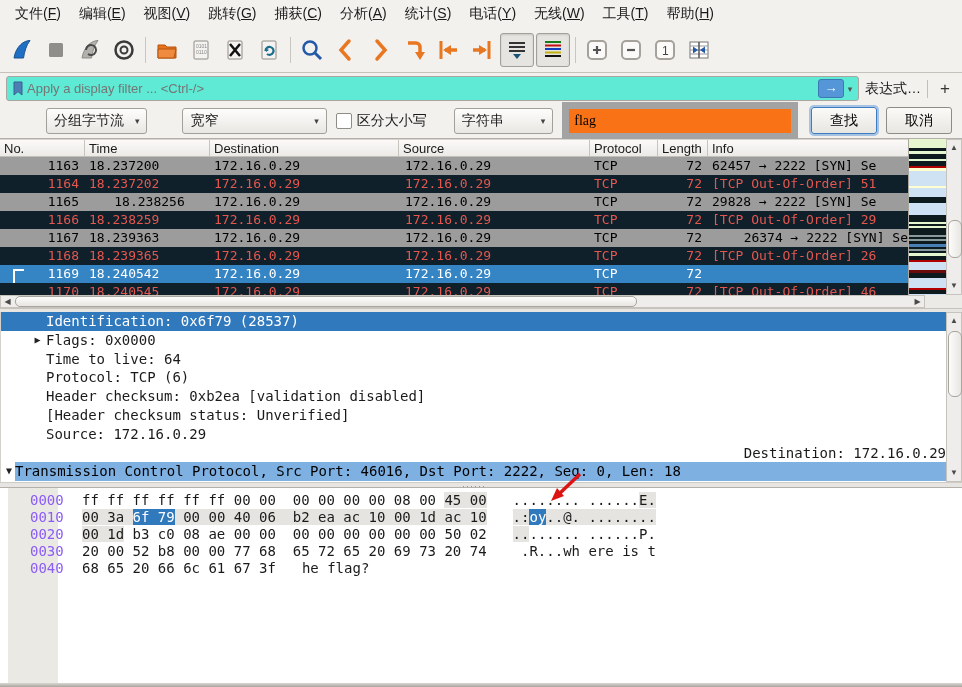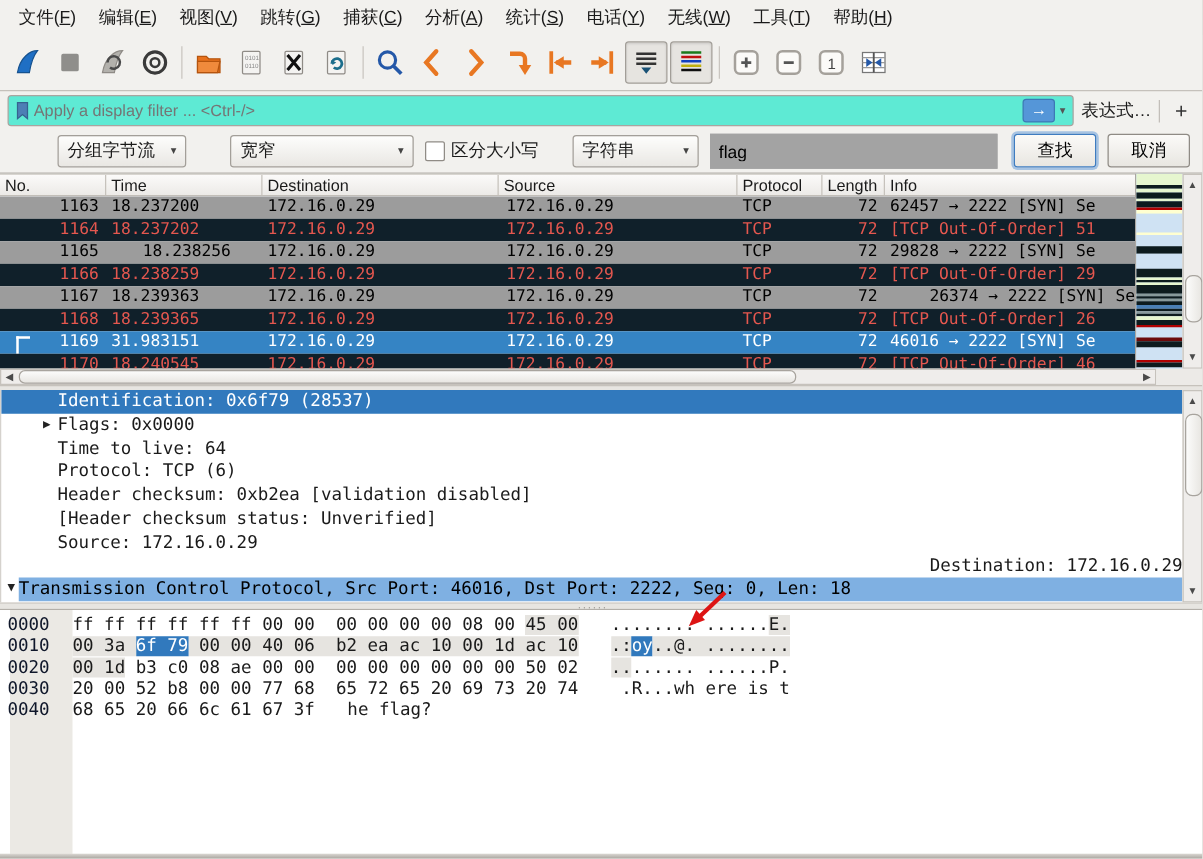--- a/index.html
+++ b/index.html
@@ -30,22 +30,22 @@
   .plusbtn{font-size:17px;padding:0 6px;color:#333;}
   
   .findbar{position:absolute;left:0;top:103px;width:962px;height:36px;display:flex;align-items:center;
            padding:0 10px 0 46px;box-sizing:border-box;gap:9px;border-bottom:1px solid #b3afa9;}
   .combo{height:26px;box-sizing:border-box;border:1px solid #a39f99;border-radius:3px;
          background:linear-gradient(#fdfdfc,#e9e7e3);display:flex;align-items:center;justify-content:space-between;
          padding:0 7px;font-size:14px;white-space:nowrap;}
   .combo .caret{font-size:9px;color:#444;margin-left:8px;}
   .cbwrap{display:flex;align-items:center;gap:5px;font-size:14px;white-space:nowrap;}
   .cbox{width:14px;height:14px;background:#fff;border:1px solid #908c86;border-radius:2px;}
-  .findinput{width:218px;height:22px;box-sizing:content-box;border:2px solid #a3a3a3;background:#a3a3a3;
-             font-size:14px;padding:1px 5px;font-family:Liberation Sans, sans-serif;outline:none;}
+  .findinput{width:218px;height:22px;box-sizing:content-box;border:7px solid #a3a3a3;background:#f97316;
+             font-size:14px;padding:1px 5px;font-family:Liberation Serif, serif;outline:none;}
   .gbtn{height:27px;min-width:66px;border:1px solid #8f8b85;border-radius:3px;background:linear-gradient(#fbfaf8,#e8e6e1);
         font-size:14px;padding:0 12px;font-family:inherit;}
   .gbtn.focused{border:1px solid #3e7cc0;box-shadow:0 0 0 2px rgba(90,150,215,.5);}
   
   .phead{position:absolute;left:0;top:139px;width:908px;height:18px;display:flex;
          background:linear-gradient(#fbfaf9,#eceae7);border-bottom:1px solid #c2beb8;border-top:1px solid #d8d5d0;
          font-size:13px;box-sizing:border-box;}
   .phcell{border-right:1px solid #c6c2bc;padding:1px 0 0 4px;box-sizing:border-box;white-space:nowrap;overflow:hidden;}
   .prows{position:absolute;left:0;top:157px;width:908px;height:138px;overflow:hidden;
          font-family:"DejaVu Sans Mono","Liberation Mono",monospace;font-size:13px;background:#fff;}
@@ -83,21 +83,21 @@
   .darr{flex-shrink:0;font-size:10px;color:#222;display:flex;align-items:center;justify-content:center;}
   .dtext{white-space:pre;}
   .drow.sel{background:#3179bd;color:#fff;}
   .dtext.sel2{background:#7fb0e2;color:#000;flex:1;}
   
   .hexpane{position:absolute;left:0;top:487px;width:962px;height:196px;background:#fff;border-top:1px solid #b3afa9;
            box-sizing:border-box;font-family:"DejaVu Sans Mono","Liberation Mono",monospace;font-size:14px;}
   .gutter{position:absolute;left:8px;top:0;width:50px;height:196px;background:#ebe9e4;}
   .hrow{position:relative;height:17px;line-height:17px;white-space:pre;}
   .hrows{position:absolute;left:0;top:4px;width:962px;}
-  .hoff{display:inline-block;width:50px;padding-left:6px;box-sizing:border-box;color:#0f172a;}
+  .hoff{display:inline-block;width:50px;padding-left:6px;box-sizing:border-box;color:#8b5cf6;margin-left:24px;}
   .hhex{display:inline-block;margin-left:8px;}
   .hascii{display:inline-block;margin-left:26px;}
   .hshade{background:#e6e4e0;}
   .hsel{background:#3179bd;color:#fff;}
   .arrowsvg{position:absolute;left:540px;top:468px;}
   .bottom-edge{position:absolute;left:0;top:683px;width:962px;height:4px;background:linear-gradient(#dad7d2,#a8a49e);}
 </style>
 </head>
 <body>
 
@@ -348,26 +348,25 @@
         <div class="pc num" style="width: 85px;">1168</div>
         <div class="pc" style="width: 125px; padding-left: 4px;">18.239365</div>
         <div class="pc" style="width: 191px; padding-left: 4px;">172.16.0.29</div>
         <div class="pc" style="width: 189px; padding-left: 4px;">172.16.0.29</div>
         <div class="pc" style="width: 68px; padding-left: 4px;">TCP</div>
         <div class="pc num" style="width: 50px;">72</div>
         <div class="pc info" style="flex: 1 1 0%; padding-left: 4px;">[TCP Out-Of-Order] 26</div>
       </div>
       <div class="prow selected">
         <div class="pc num" style="width: 85px;">1169</div>
-        <div class="pc" style="width: 125px; padding-left: 4px;">31.983151</div>
-        <div class="pc" style="width: 191px; padding-left: 4px;">172.16.0.29</div>
-        <div class="pc" style="width: 189px; padding-left: 4px;">172.16.0.29</div>
-        <div class="pc" style="width: 68px; padding-left: 4px;">TCP</div>
-        <div class="pc num" style="width: 50px;">72</div>
-        <div class="pc info" style="flex: 1 1 0%; padding-left: 4px;">46016 → 2222 [SYN] Se</div>
+        <div class="pc" style="width: 125px; padding-left: 4px;">18.240542</div>
+        <div class="pc" style="width: 191px; padding-left: 4px;">172.16.0.29</div>
+        <div class="pc" style="width: 189px; padding-left: 4px;">172.16.0.29</div>
+        <div class="pc" style="width: 68px; padding-left: 4px;">TCP</div>
+        <div class="pc num" style="width: 50px;">72</div>
         <div class="convmark"></div>
       </div>
       <div class="prow bad clipped">
         <div class="pc num" style="width: 85px;">1170</div>
         <div class="pc" style="width: 125px; padding-left: 4px;">18.240545</div>
         <div class="pc" style="width: 191px; padding-left: 4px;">172.16.0.29</div>
         <div class="pc" style="width: 189px; padding-left: 4px;">172.16.0.29</div>
         <div class="pc" style="width: 68px; padding-left: 4px;">TCP</div>
         <div class="pc num" style="width: 50px;">72</div>
         <div class="pc info" style="flex: 1 1 0%; padding-left: 4px;">[TCP Out-Of-Order] 46</div>

